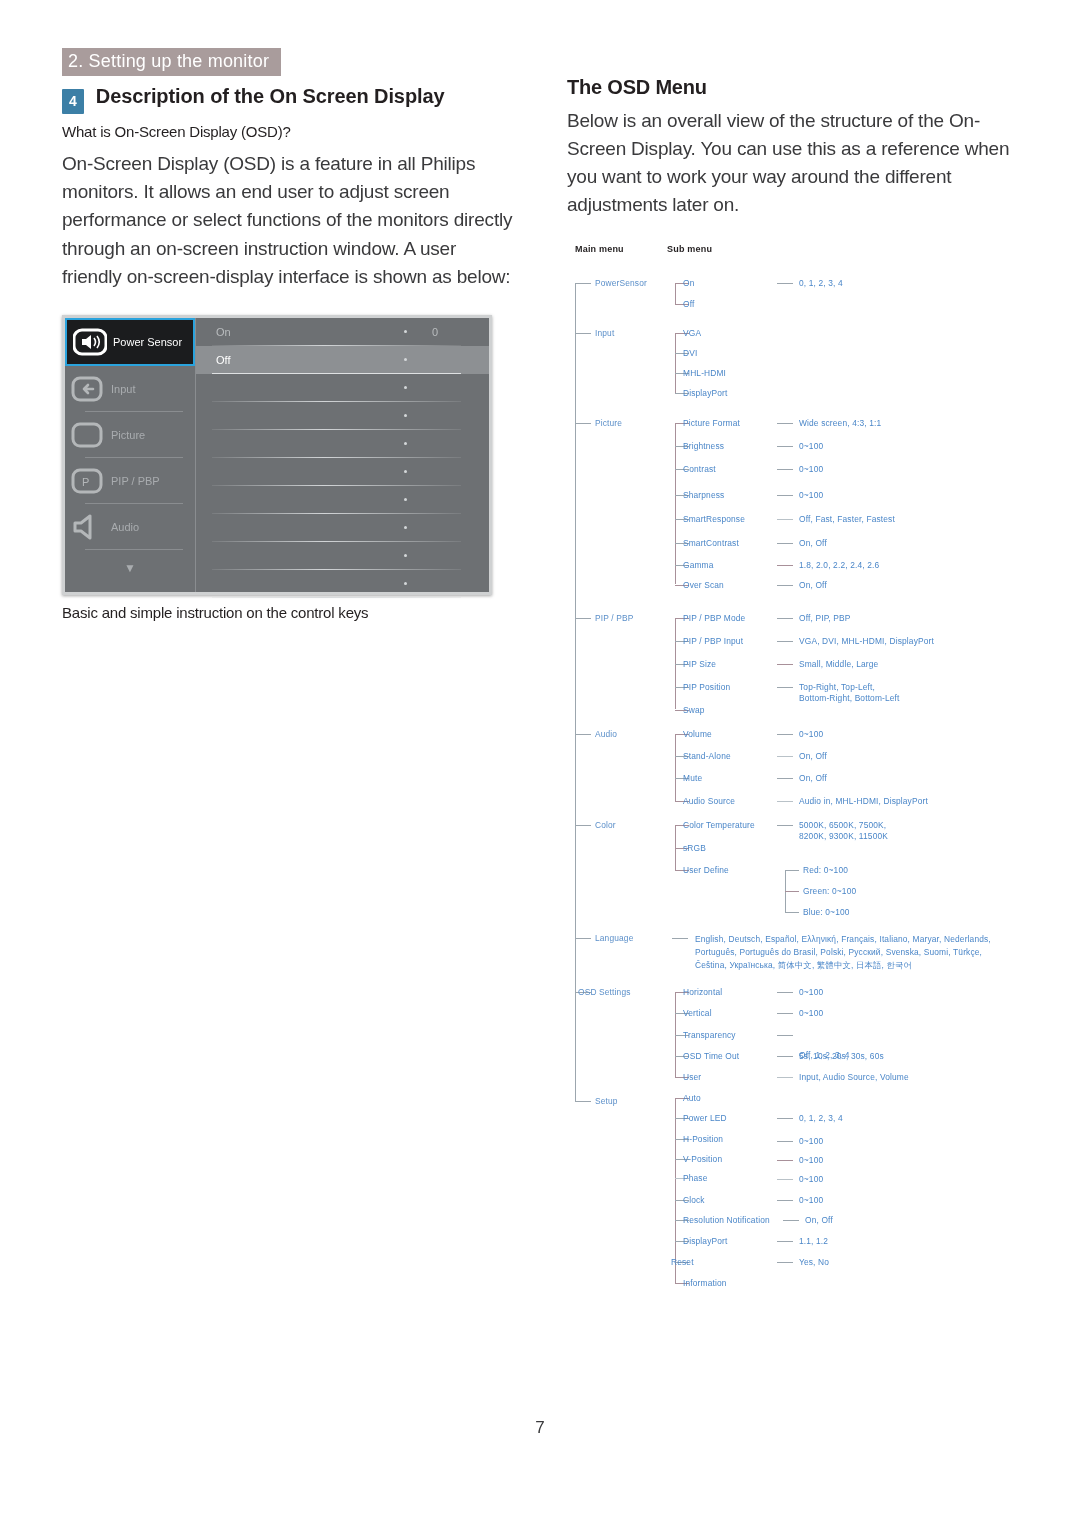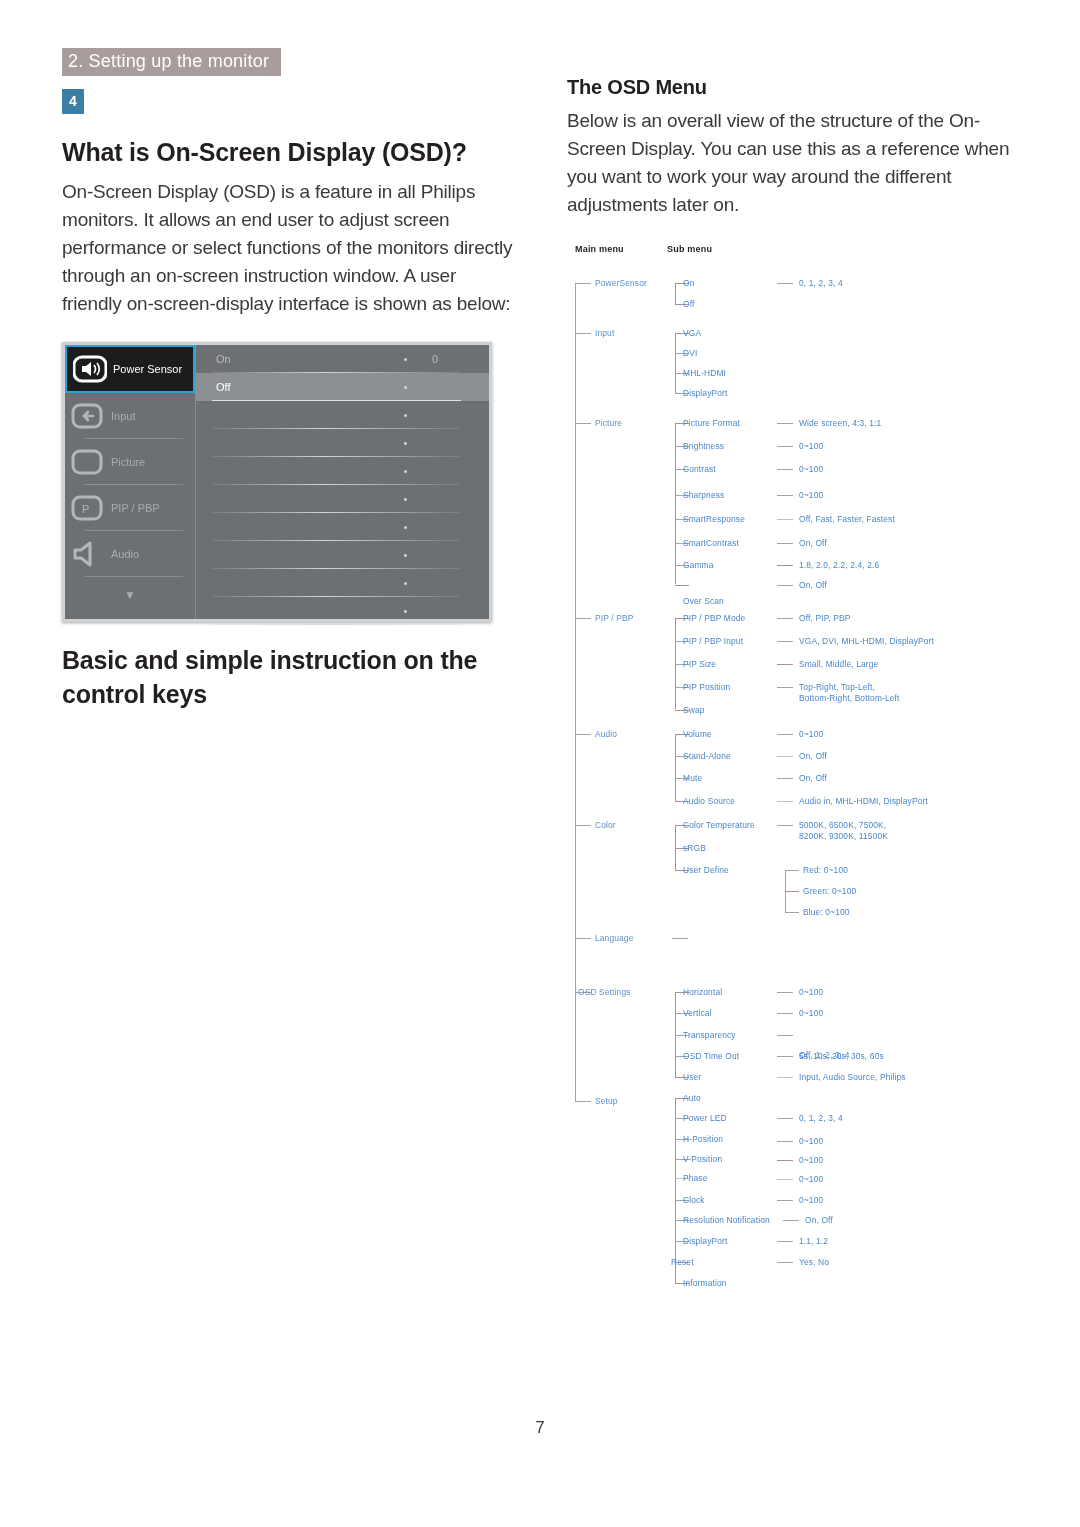--- a/index.html
+++ b/index.html
@@ -27,22 +27,22 @@
 
   .sec-head { display: flex; align-items: flex-start; gap: 12px; margin-top: 3px; }
   .sec-num {
     background: #3c7fa6; color: #ffffff; font-weight: bold;
     font-size: 14px; line-height: 1;
     padding: 5px 7px 6px 7px; border-radius: 1px; margin-top: 4px;
   }
   .sec-title { font-size: 20px; font-weight: bold; letter-spacing: -0.1px; }
 
   h3.sub {
-    font-size: 25px; font-weight: bold; letter-spacing: -0.2px;
-    margin-top: 22px; line-height: 1.35;
+    font-size: 15px; font-weight: normal; letter-spacing: -0.2px;
+    margin-top: 8px; line-height: 1.35;
   }
   p.body {
     font-size: 19px; line-height: 1.48; color: #3a3a3c;
     margin-top: 8px; letter-spacing: -0.2px;
   }
   p.body .ok { font-weight: bold; font-size: 21px; color: #1d1d1f; }
   p.body .arrow { font-size: 15px; letter-spacing: 1px; color: #1d1d1f; }
 
   h3.rhead {
     font-size: 20px; font-weight: bold; letter-spacing: -0.2px;
@@ -127,20 +127,21 @@
 <body>
 
 <div class="page">
 
   <div class="chapter-band">2. Setting up the monitor</div>
 
   <div class="col-left">
 
     <div class="sec-head">
       <span class="sec-num">4</span>
+      <span class="sec-title">Description of the On Screen Display</span>
     </div>
 
     <h3 class="sub">What is On-Screen Display (OSD)?</h3>
     <p class="body">On-Screen Display (OSD) is a feature in all Philips monitors. It allows an end user to adjust screen performance or select functions of the monitors directly through an on-screen instruction window. A user friendly on-screen-display interface is shown as below:</p>
 
     <div class="osd">
       <div class="osd-left">
 
         <div class="osd-item sel">
           <span class="osd-ico">
@@ -303,21 +304,21 @@
     <div class="node n2" style="left:116px; top:300px;">SmartContrast</div>
     <div class="hline" style="left:210px; top:305px; width:16px;"></div>
     <div class="node n3" style="left:232px; top:300px;">On, Off</div>
 
     <div class="hline" style="left:108px; top:327px; width:14px;"></div>
     <div class="node n2" style="left:116px; top:322px;">Gamma</div>
     <div class="hline warm" style="left:210px; top:327px; width:16px;"></div>
     <div class="node n3" style="left:232px; top:322px;">1.8, 2.0, 2.2, 2.4, 2.6</div>
 
     <div class="hline warm" style="left:108px; top:347px; width:14px;"></div>
-    <div class="node n2" style="left:116px; top:358px;">Over Scan</div>
+    <div class="node n2" style="left:116px; top:342px;">Over Scan</div>
     <div class="hline" style="left:210px; top:347px; width:16px;"></div>
     <div class="node n3" style="left:232px; top:342px;">On, Off</div>
 
     <div class="hline" style="left:8px; top:380px; width:16px;"></div>
     <div class="node n1" style="left:28px; top:375px;">PIP / PBP</div>
     <div class="vline warm" style="left:108px; top:380px; height:91px;"></div>
 
     <div class="hline warm" style="left:108px; top:380px; width:14px;"></div>
     <div class="node n2" style="left:116px; top:375px;">PIP / PBP Mode</div>
     <div class="hline" style="left:210px; top:380px; width:16px;"></div>
@@ -386,20 +387,23 @@
     <div class="hline" style="left:218px; top:632px; width:14px;"></div>
     <div class="node n3" style="left:236px; top:627px;">Red: 0~100</div>
     <div class="hline warm" style="left:218px; top:653px; width:14px;"></div>
     <div class="node n3" style="left:236px; top:648px;">Green: 0~100</div>
     <div class="hline" style="left:218px; top:674px; width:14px;"></div>
     <div class="node n3" style="left:236px; top:669px;">Blue: 0~100</div>
 
     <div class="hline" style="left:8px; top:700px; width:16px;"></div>
     <div class="node n1" style="left:28px; top:695px;">Language</div>
     <div class="hline" style="left:105px; top:700px; width:16px;"></div>
+    <div class="node n2" style="left:128px; top:695px; white-space:pre-line; line-height:1.55;">English, Deutsch, Español, Ελληνική, Français, Italiano, Maryar, Nederlands,
+Português, Português do Brasil, Polski, Русский, Svenska, Suomi, Türkçe,
+Čeština, Українська, 简体中文, 繁體中文, 日本語, 한국어</div>
 
     <div class="hline" style="left:8px; top:754px; width:16px;"></div>
     <div class="node n1" style="left:11px; top:749px;">OSD Settings</div>
     <div class="vline warm" style="left:108px; top:754px; height:85px;"></div>
 
     <div class="hline warm" style="left:108px; top:754px; width:14px;"></div>
     <div class="node n2" style="left:116px; top:749px;">Horizontal</div>
     <div class="hline" style="left:210px; top:754px; width:16px;"></div>
     <div class="node n3" style="left:232px; top:749px;">0~100</div>
 
@@ -414,21 +418,21 @@
     <div class="node n3" style="left:232px; top:812px;">Off, 1, 2, 3, 4</div>
 
     <div class="hline" style="left:108px; top:818px; width:14px;"></div>
     <div class="node n2" style="left:116px; top:813px;">OSD Time Out</div>
     <div class="hline" style="left:210px; top:818px; width:16px;"></div>
     <div class="node n3" style="left:232px; top:813px;">5s, 10s, 20s, 30s, 60s</div>
 
     <div class="hline warm" style="left:108px; top:839px; width:14px;"></div>
     <div class="node n2" style="left:116px; top:834px;">User</div>
     <div class="hline pale" style="left:210px; top:839px; width:16px;"></div>
-    <div class="node n3" style="left:232px; top:834px;">Input, Audio Source, Philips</div>
+    <div class="node n3" style="left:232px; top:834px;">Input, Audio Source, Volume</div>
 
     <div class="hline" style="left:8px; top:863px; width:16px;"></div>
     <div class="node n1" style="left:28px; top:858px;">Setup</div>
     <div class="vline warm" style="left:108px; top:860px; height:185px;"></div>
 
     <div class="hline warm" style="left:108px; top:860px; width:14px;"></div>
     <div class="node n2" style="left:116px; top:855px;">Auto</div>
 
     <div class="hline" style="left:108px; top:880px; width:14px;"></div>
     <div class="node n2" style="left:116px; top:875px;">Power LED</div>

